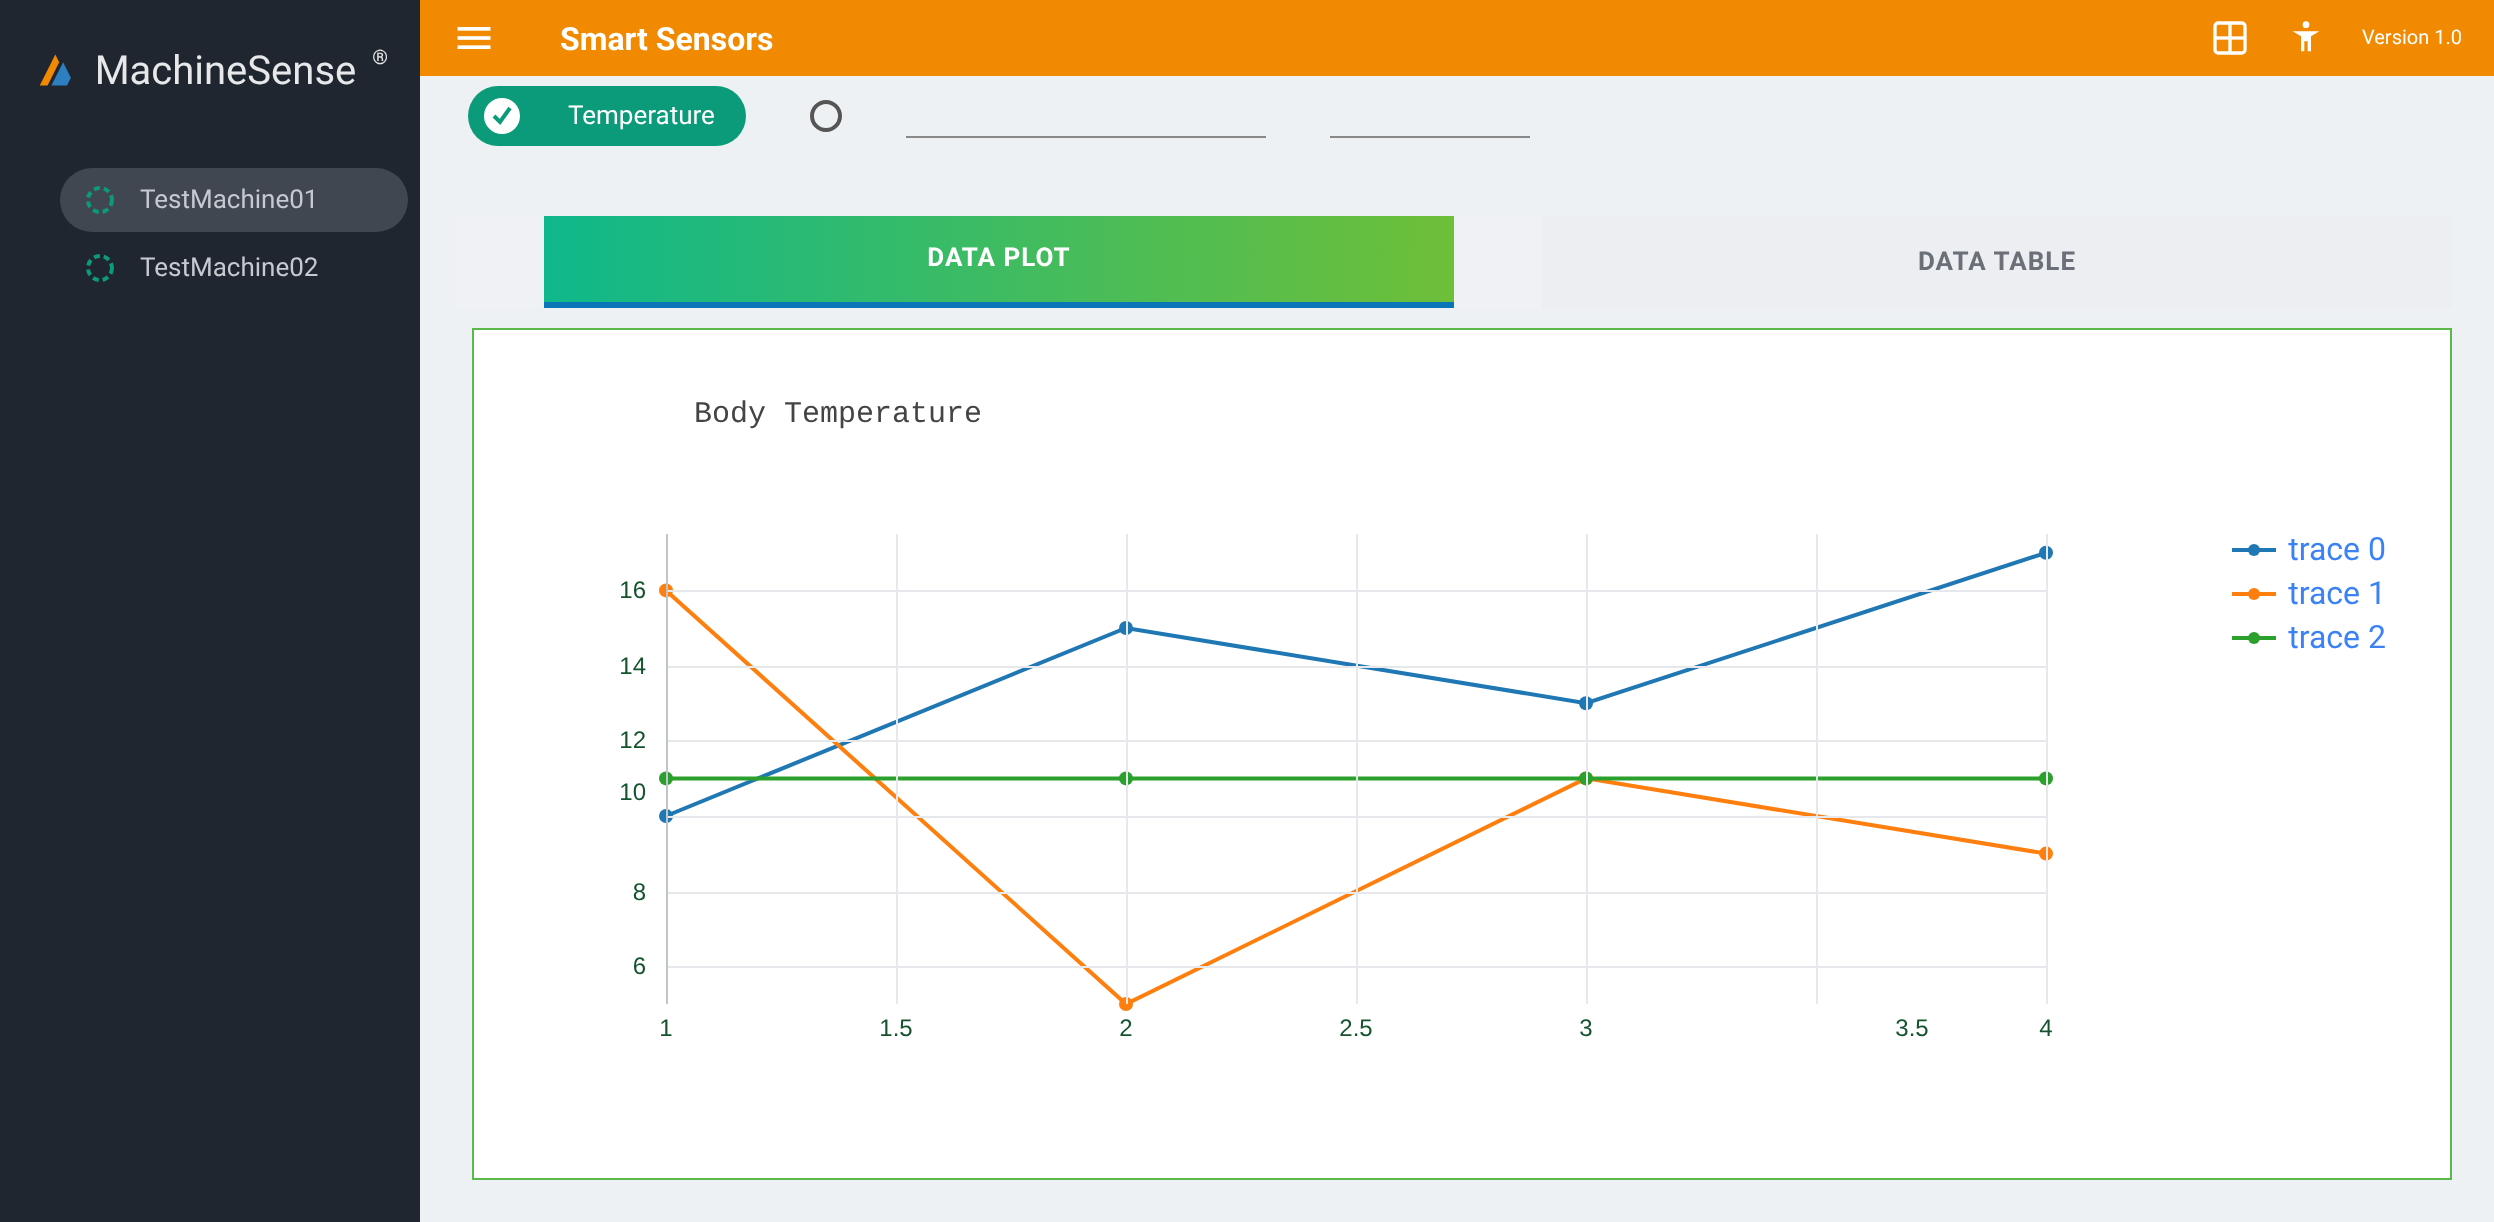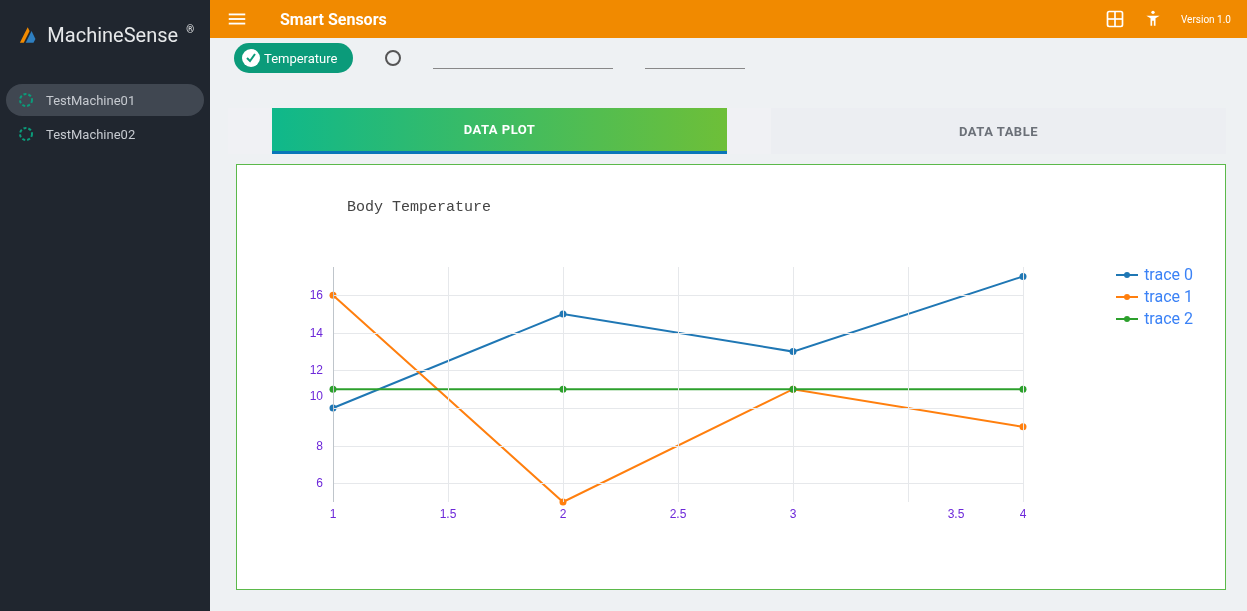--- a/index.html
+++ b/index.html
@@ -22,21 +22,21 @@
   .logo {
     display: flex;
     align-items: center;
     gap: 8px;
     padding: 22px 16px 26px 16px;
     font-size: 20px;
     color: #e6e8ea;
     font-weight: 400;
   }
   .logo svg { width: 26px; height: 26px; }
-  .sidebar-items { padding-top: 10px; }
+  .sidebar-items { padding-top: 10px; margin-left: 24px; }
   .sidebar-item {
     display: flex;
     align-items: center;
     gap: 12px;
     padding: 10px 18px;
     font-size: 13px;
     cursor: pointer;
     color: #c6cad0;
   }
   .sidebar-item.active {
@@ -82,21 +82,21 @@
     padding: 0 24px;
     gap: 32px;
   }
   .chip {
     background: #0b9b7a;
     color: #fff;
     border-radius: 18px;
     height: 30px;
     display: flex;
     align-items: center;
-    gap: 4px;
+    gap: 24px;
     padding: 0 16px 0 8px;
     font-size: 13px;
     cursor: pointer;
   }
   .chip .dot {
     width: 18px; height: 18px;
     border-radius: 50%;
     background: #fff;
     display: flex; align-items: center; justify-content: center;
   }
@@ -159,21 +159,21 @@
     color: #444;
   }
   .plot-area {
     position: absolute;
     left: 96px; top: 102px;
     width: 690px; height: 235px;
   }
   .y-tick, .x-tick {
     position: absolute;
     font-size: 12px;
-    color: #6d28d9;
+    color: #14532d;
     font-family: Arial, sans-serif;
   }
   .y-tick { right: 700px; transform: translateY(-50%); text-align: right; width: 30px; }
   .x-tick { top: 240px; transform: translateX(-50%); }
   .gridline {
     position: absolute;
     background: #e6e8eb;
   }
   .gridline.h { left: 0; width: 690px; height: 1px; }
   .gridline.v { top: 0; height: 235px; width: 1px; }

